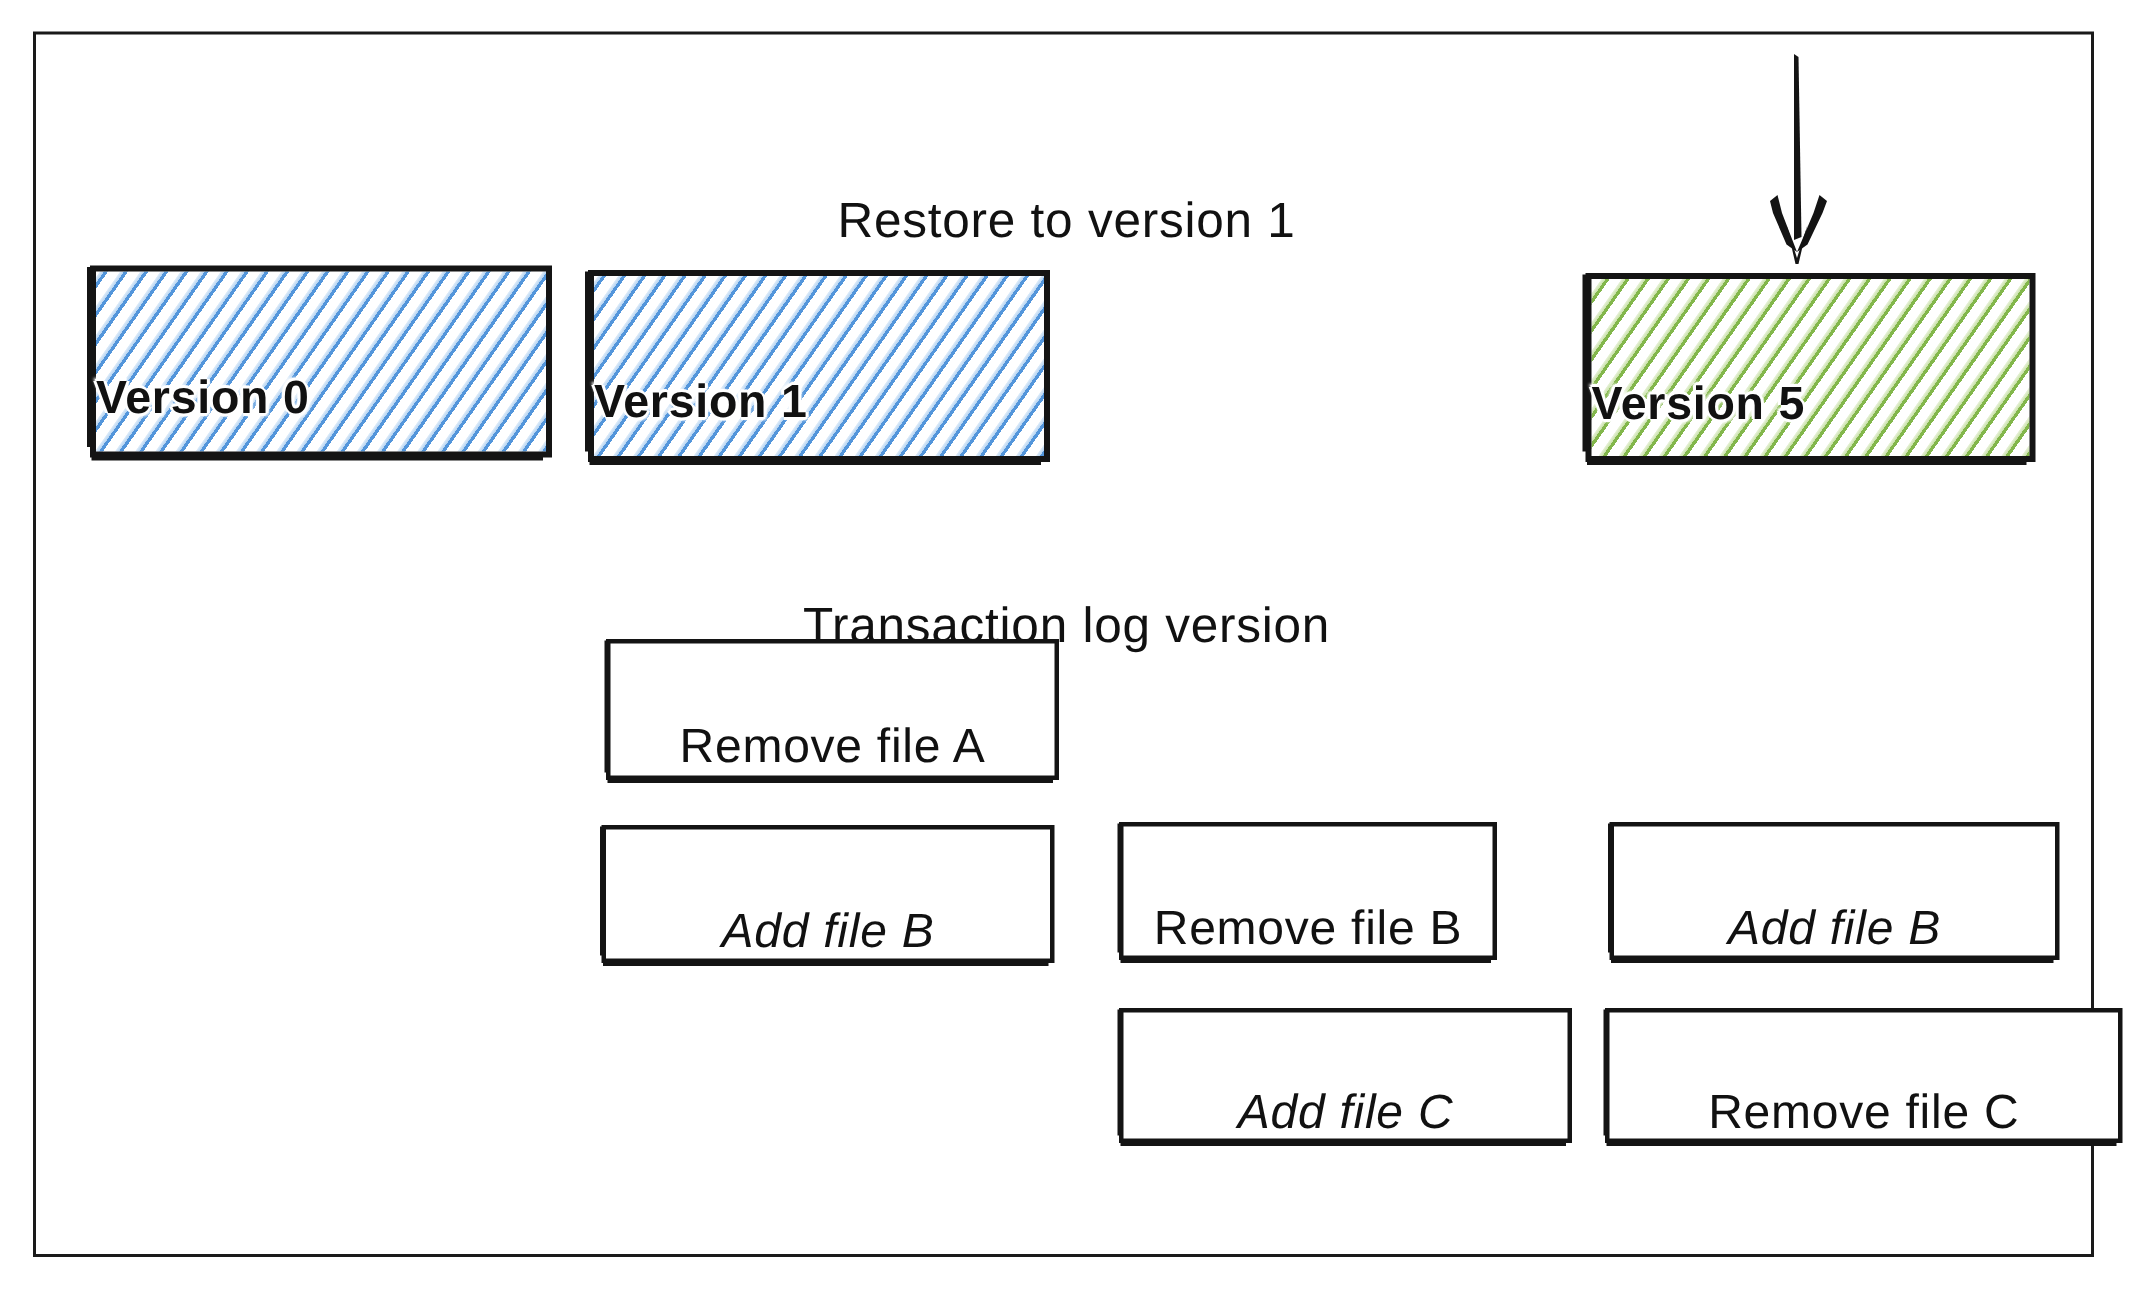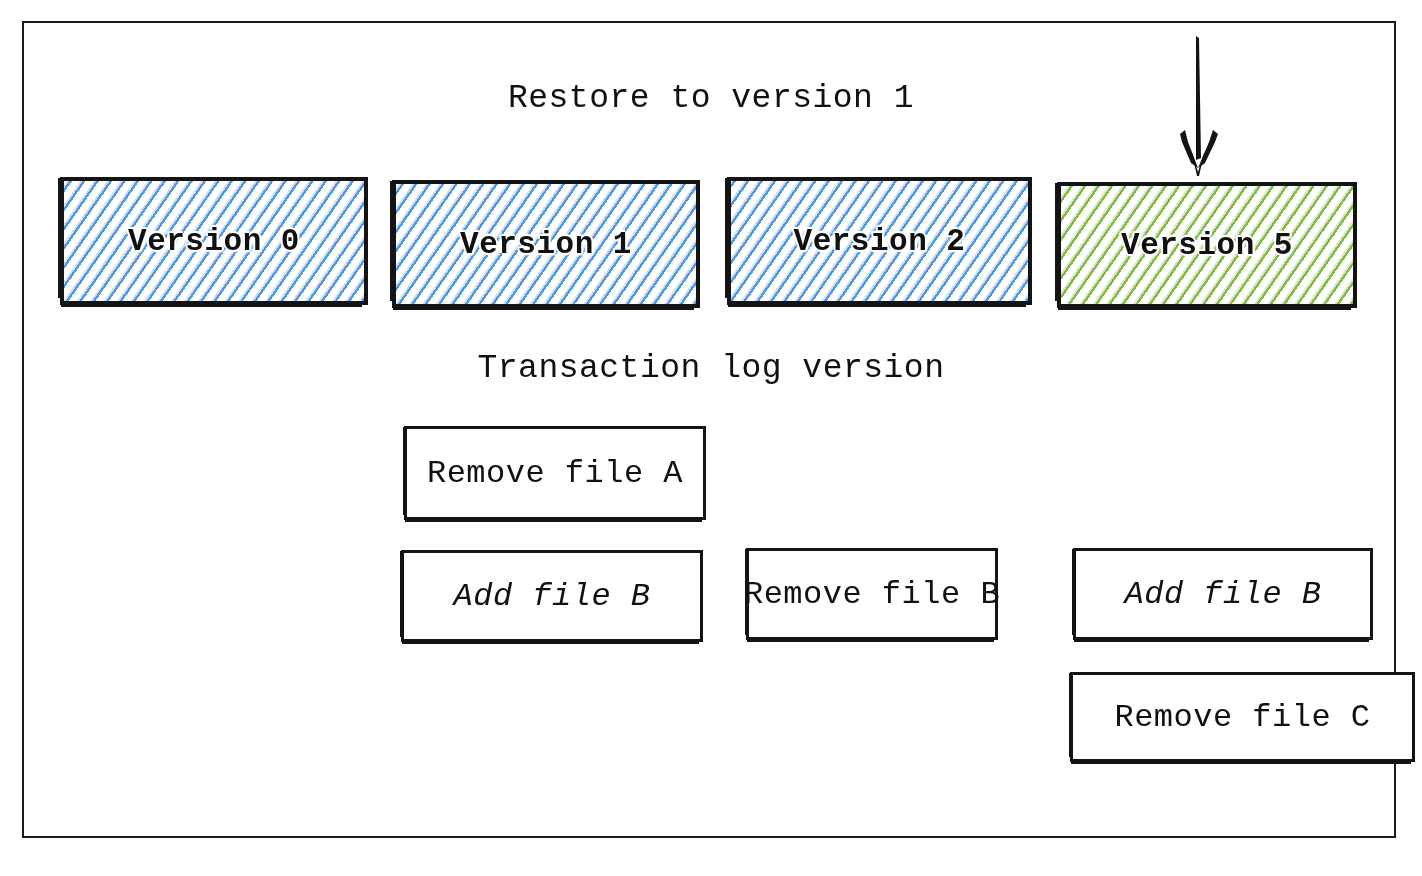--- a/index.html
+++ b/index.html
@@ -63,21 +63,21 @@
     background: #141414;
   }
 
   
   .version-box {
     position: absolute;
     box-sizing: border-box;
     border: 4px solid #141414;
     display: flex;
     align-items: center;
-    justify-content: center;
+    justify-content: flex-start;
   }
   .version-box.blue {
     background-image:
       repeating-linear-gradient(
         -55deg,
         rgba(74,144,217,0.95) 0px,
         rgba(74,144,217,0.95) 2.2px,
         rgba(120,176,231,0.55) 2.2px,
         rgba(120,176,231,0.25) 4.2px,
         rgba(255,255,255,0) 4.6px,
@@ -113,24 +113,25 @@
     position: absolute;
     left: -6px;
     top: -3px;
     bottom: 3px;
     width: 3.5px;
     background: #141414;
   }
 
   
   .hand {
-    font-family: Liberation Mono, monospace;
+    font-family: Liberation Sans, sans-serif;
     color: #111111;
     white-space: nowrap;
     letter-spacing: 0.5px;
+    margin-top: 48px;
   }
   .version-label {
     font-size: 31px;
     font-weight: 600;
     position: relative;
     z-index: 3;
     text-shadow:
        1px 0 0 #fff, -1px 0 0 #fff, 0 1px 0 #fff, 0 -1px 0 #fff,
        1px 1px 0 #fff, -1px -1px 0 #fff, 2px 0 0 #fff, -2px 0 0 #fff,
        0 2px 0 #fff, 0 -2px 0 #fff, 2px 2px 2px #fff, -2px -2px 2px #fff;
@@ -178,43 +179,43 @@
   </svg>
 
   <div class="version-box blue" style="left:60px; top:177px; width:308px; height:128px;">
     <span class="hand version-label">Version 0</span>
   </div>
 
   <div class="version-box blue" style="left:392px; top:180px; width:308px; height:128px;">
     <span class="hand version-label">Version 1</span>
   </div>
 
-  <div class="version-box blue" style="left:727px; top:177px; width:305px; height:128px;">
-    <span class="hand version-label">Version 2</span>
-  </div>
 
   <div class="version-box green" style="left:1057px; top:182px; width:300px; height:126px;">
     <span class="hand version-label">Version 5</span>
   </div>
 
   <div class="caption hand" style="left:0; top:350px; width:1422px;">Transaction log version</div>
 
 
   <div class="sketch-box" style="left:404px; top:426px; width:302px; height:94px;">
     <span class="hand entry-label">Remove file A</span>
   </div>
 
   <div class="sketch-box" style="left:401px; top:550px; width:302px; height:92px;">
     <span class="hand entry-label italic">Add file B</span>
   </div>
 
   <div class="sketch-box" style="left:746px; top:548px; width:252px; height:92px;">
     <span class="hand entry-label">Remove file B</span>
   </div>
 
+  <div class="sketch-box" style="left:746px; top:672px; width:302px; height:90px;">
+    <span class="hand entry-label italic">Add file C</span>
+  </div>
 
   <div class="sketch-box" style="left:1073px; top:548px; width:300px; height:92px;">
     <span class="hand entry-label italic">Add file B</span>
   </div>
 
   <div class="sketch-box" style="left:1070px; top:672px; width:345px; height:90px;">
     <span class="hand entry-label">Remove file C</span>
   </div>
 
 </div>

